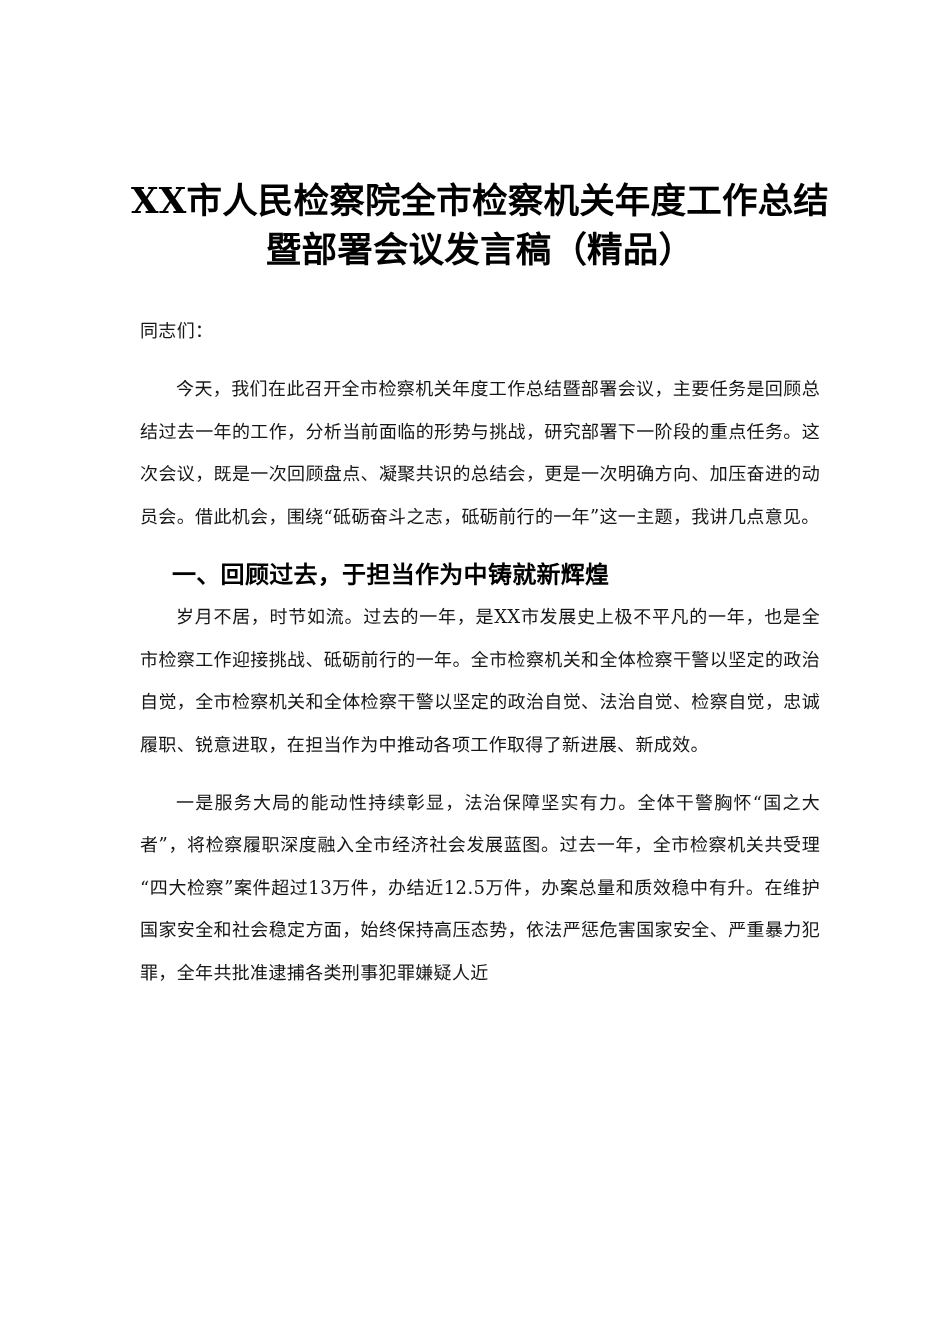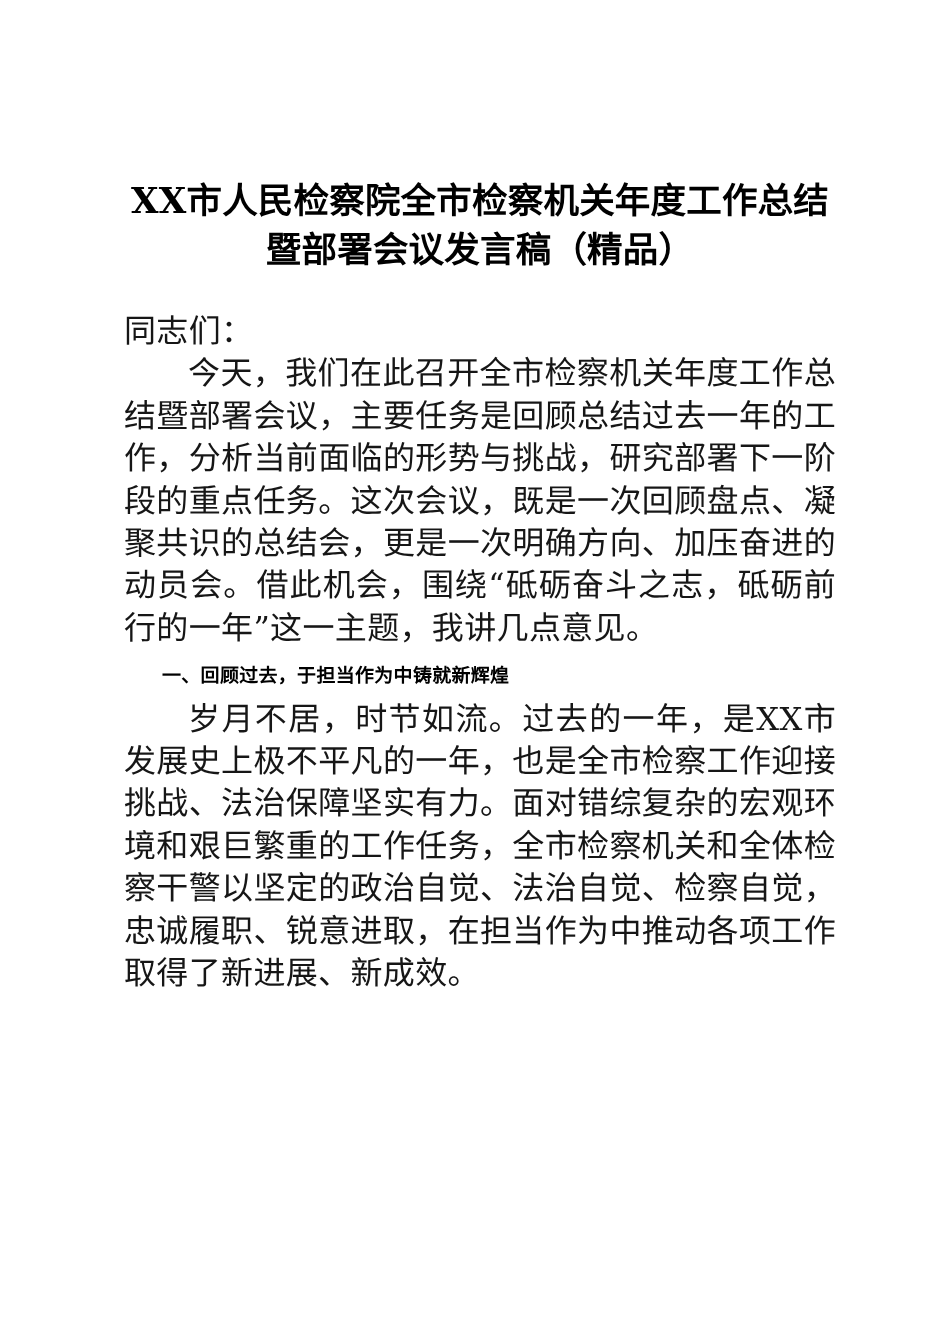--- a/index.html
+++ b/index.html
@@ -35,23 +35,23 @@
     font-size: 35.5px;
     line-height: 49px;
     color: #000000;
     text-align: center;
     letter-spacing: 0.2px;
     word-break: break-all;
   }
 
   
   .para {
-    margin: 0;
+    margin: 16px;
     font-family: "DejaVu Serif", "Liberation Serif", serif;
-    font-size: 32px;
+    font-size: 18px;
     line-height: 42.4px;
     color: #161616;
     text-align: justify;
     text-justify: inter-ideograph;
     word-break: break-all;
     letter-spacing: 0.35px;
   }
 
   .para.salutation {
     text-indent: 0;
@@ -66,21 +66,21 @@
     text-indent: 2em;
     margin-top: 0;
   }
 
   
   .section-heading {
     margin: 0;
     margin-top: 6px;
     font-family: Liberation Serif, serif;
     font-weight: 700;
-    font-size: 19px;
+    font-size: 24px;
     line-height: 42.4px;
     color: #000000;
     text-indent: 2em;
     letter-spacing: 0.3px;
     word-break: break-all;
   }
 </style>
 </head>
 <body>
 
@@ -88,17 +88,18 @@
   <div class="content">
 
     <h1 class="doc-title">XX市人民检察院全市检察机关年度工作总结暨部署会议发言稿（精品）</h1>
 
     <p class="para salutation">同志们：</p>
 
     <p class="para indent">今天，我们在此召开全市检察机关年度工作总结暨部署会议，主要任务是回顾总结过去一年的工作，分析当前面临的形势与挑战，研究部署下一阶段的重点任务。这次会议，既是一次回顾盘点、凝聚共识的总结会，更是一次明确方向、加压奋进的动员会。借此机会，围绕“砥砺奋斗之志，砥砺前行的一年”这一主题，我讲几点意见。</p>
 
     <h2 class="section-heading">一、回顾过去，于担当作为中铸就新辉煌</h2>
 
-    <p class="para body-indent">岁月不居，时节如流。过去的一年，是XX市发展史上极不平凡的一年，也是全市检察工作迎接挑战、法治保障坚实有力。面对错综复杂的宏观环境和艰巨繁重的工作任务，全市检察机关和全体检察干警以坚定的政治自觉、法治自觉、检察自觉，忠诚履职、锐意进取，在担当作为中推动各项工作取得了新进展、新成效。</p>
+    <p class="para body-indent">岁月不居，时节如流。过去的一年，是XX市发展史上极不平凡的一年，也是全市检察工作迎接挑战、砥砺前行的一年。全市检察机关和全体检察干警以坚定的政治自觉，全市检察机关和全体检察干警以坚定的政治自觉、法治自觉、检察自觉，忠诚履职、锐意进取，在担当作为中推动各项工作取得了新进展、新成效。</p>
 
+    <p class="para body-indent">一是服务大局的能动性持续彰显，法治保障坚实有力。全体干警胸怀“国之大者”，将检察履职深度融入全市经济社会发展蓝图。过去一年，全市检察机关共受理“四大检察”案件超过13万件，办结近12.5万件，办案总量和质效稳中有升。在维护国家安全和社会稳定方面，始终保持高压态势，依法严惩危害国家安全、严重暴力犯罪，全年共批准逮捕各类刑事犯罪嫌疑人近</p>
 
   </div>
 </div>
 
 </body></html>

